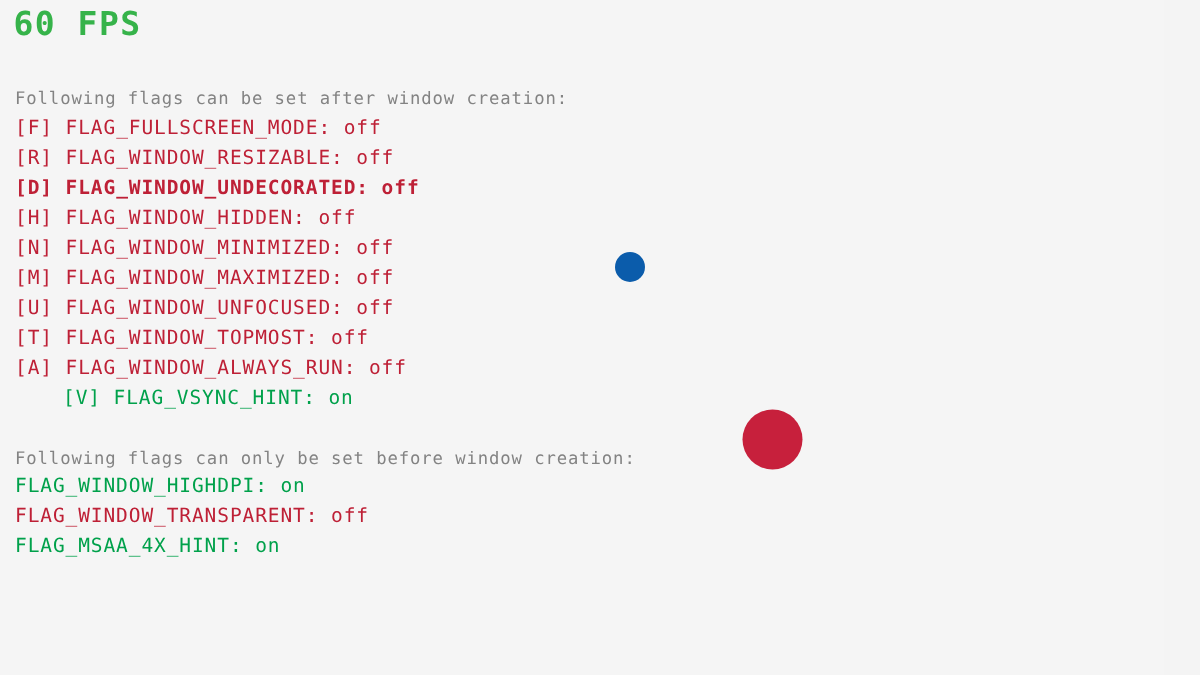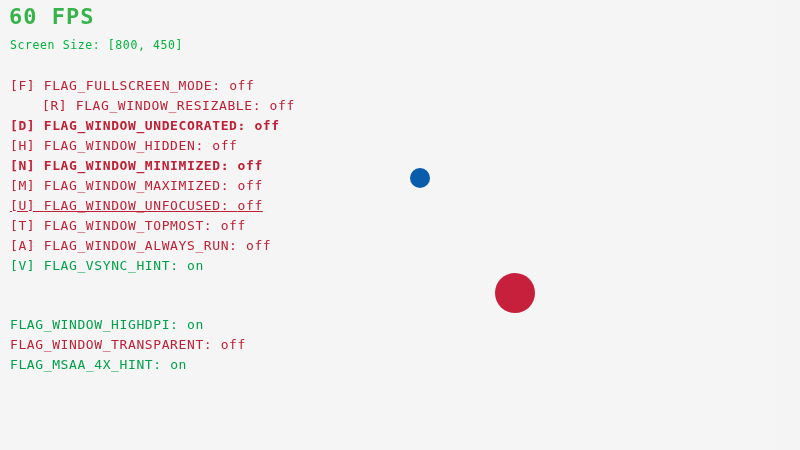--- a/index.html
+++ b/index.html
@@ -95,36 +95,37 @@
     background: #c7203c;
   }
 </style>
 </head>
 <body>
 
 <div id="app" style="background: rgb(245, 245, 245);">
 
   <div id="fps-counter" style="color: rgb(54, 179, 74);">60 FPS</div>
 
-  <div id="screen-size-line" style="color: rgb(0, 179, 60);">Screen Size: [800, 450]</div>
 
+  <div class="section-heading" id="heading-runtime" style="color: rgb(131, 131, 131);">Following flags can be set after window creation:</div>
 
   <div id="runtime-flags-list">
       <div class="flag-row state-off" style="top: 79px; color: rgb(190, 32, 54);"><span class="flag-key">[F] </span><span class="flag-name">FLAG_FULLSCREEN_MODE</span><span class="flag-sep">: </span><span class="flag-value">off</span></div>
-      <div class="flag-row state-off" style="top: 99px; color: rgb(190, 32, 54); margin-left: 32px;"><span class="flag-key">[R] </span><span class="flag-name">FLAG_WINDOW_RESIZABLE</span><span class="flag-sep">: </span><span class="flag-value">off</span></div>
+      <div class="flag-row state-off" style="top: 99px; color: rgb(190, 32, 54);"><span class="flag-key">[R] </span><span class="flag-name">FLAG_WINDOW_RESIZABLE</span><span class="flag-sep">: </span><span class="flag-value">off</span></div>
       <div class="flag-row state-off" style="top: 119px; color: rgb(190, 32, 54); font-weight: bold;"><span class="flag-key">[D] </span><span class="flag-name">FLAG_WINDOW_UNDECORATED</span><span class="flag-sep">: </span><span class="flag-value">off</span></div>
       <div class="flag-row state-off" style="top: 139px; color: rgb(190, 32, 54);"><span class="flag-key">[H] </span><span class="flag-name">FLAG_WINDOW_HIDDEN</span><span class="flag-sep">: </span><span class="flag-value">off</span></div>
-      <div class="flag-row state-off" style="top: 159px; color: rgb(190, 32, 54); font-weight: bold;"><span class="flag-key">[N] </span><span class="flag-name">FLAG_WINDOW_MINIMIZED</span><span class="flag-sep">: </span><span class="flag-value">off</span></div>
+      <div class="flag-row state-off" style="top: 159px; color: rgb(190, 32, 54);"><span class="flag-key">[N] </span><span class="flag-name">FLAG_WINDOW_MINIMIZED</span><span class="flag-sep">: </span><span class="flag-value">off</span></div>
       <div class="flag-row state-off" style="top: 179px; color: rgb(190, 32, 54);"><span class="flag-key">[M] </span><span class="flag-name">FLAG_WINDOW_MAXIMIZED</span><span class="flag-sep">: </span><span class="flag-value">off</span></div>
-      <div class="flag-row state-off" style="top: 199px; color: rgb(190, 32, 54); text-decoration: underline;"><span class="flag-key">[U] </span><span class="flag-name">FLAG_WINDOW_UNFOCUSED</span><span class="flag-sep">: </span><span class="flag-value">off</span></div>
+      <div class="flag-row state-off" style="top: 199px; color: rgb(190, 32, 54);"><span class="flag-key">[U] </span><span class="flag-name">FLAG_WINDOW_UNFOCUSED</span><span class="flag-sep">: </span><span class="flag-value">off</span></div>
       <div class="flag-row state-off" style="top: 219px; color: rgb(190, 32, 54);"><span class="flag-key">[T] </span><span class="flag-name">FLAG_WINDOW_TOPMOST</span><span class="flag-sep">: </span><span class="flag-value">off</span></div>
       <div class="flag-row state-off" style="top: 239px; color: rgb(190, 32, 54);"><span class="flag-key">[A] </span><span class="flag-name">FLAG_WINDOW_ALWAYS_RUN</span><span class="flag-sep">: </span><span class="flag-value">off</span></div>
-      <div class="flag-row state-on" style="top: 259px; color: rgb(0, 161, 75);"><span class="flag-key">[V] </span><span class="flag-name">FLAG_VSYNC_HINT</span><span class="flag-sep">: </span><span class="flag-value">on</span></div>
+      <div class="flag-row state-on" style="top: 259px; color: rgb(0, 161, 75); margin-left: 32px;"><span class="flag-key">[V] </span><span class="flag-name">FLAG_VSYNC_HINT</span><span class="flag-sep">: </span><span class="flag-value">on</span></div>
     </div>
 
+  <div class="section-heading" id="heading-creation" style="color: rgb(131, 131, 131);">Following flags can only be set before window creation:</div>
 
   <div id="creation-flags-list">
       <div class="flag-row state-on" style="top: 318px; color: rgb(0, 161, 75);"><span class="flag-name">FLAG_WINDOW_HIGHDPI</span><span class="flag-sep">: </span><span class="flag-value">on</span></div>
       <div class="flag-row state-off" style="top: 338px; color: rgb(190, 32, 54);"><span class="flag-name">FLAG_WINDOW_TRANSPARENT</span><span class="flag-sep">: </span><span class="flag-value">off</span></div>
       <div class="flag-row state-on" style="top: 358px; color: rgb(0, 161, 75);"><span class="flag-name">FLAG_MSAA_4X_HINT</span><span class="flag-sep">: </span><span class="flag-value">on</span></div>
     </div>
 
   <div class="ball" id="ball-blue" style="left: 410px; top: 168px; width: 20px; height: 20px; background: rgb(11, 92, 171);"></div>
   <div class="ball" id="ball-red" style="left: 495px; top: 273px; width: 40px; height: 40px; background: rgb(199, 32, 60);"></div>
 

